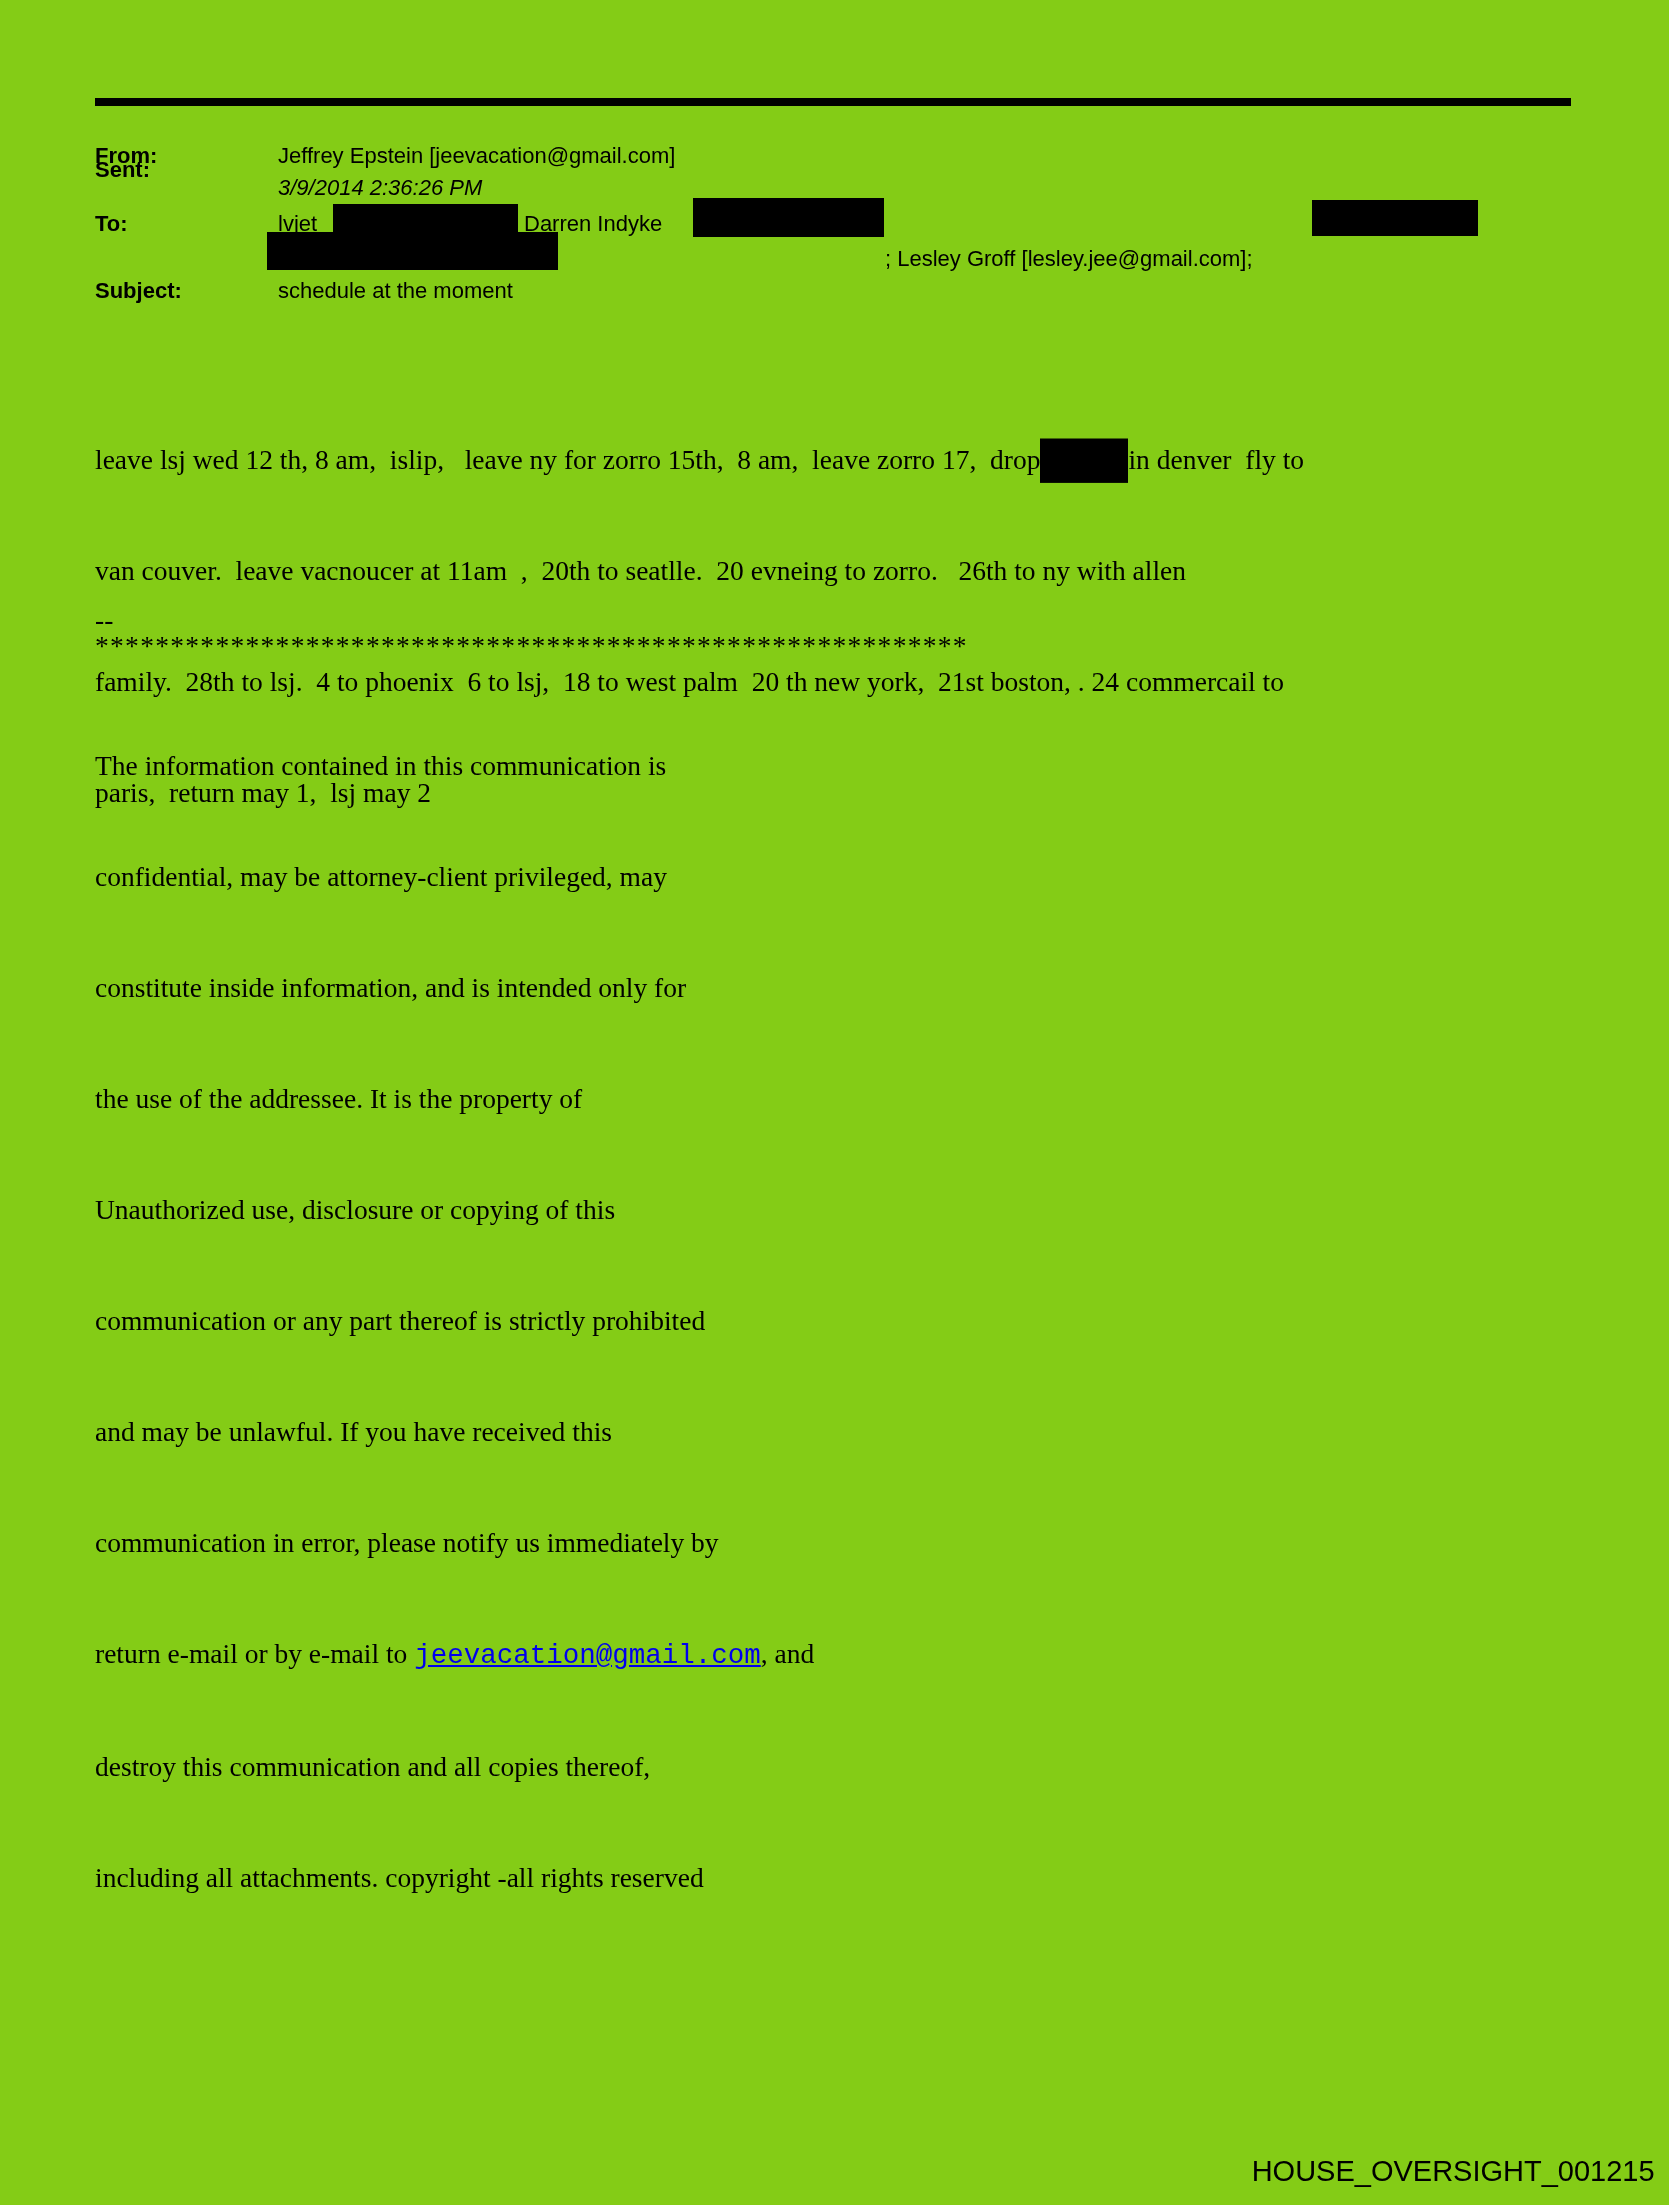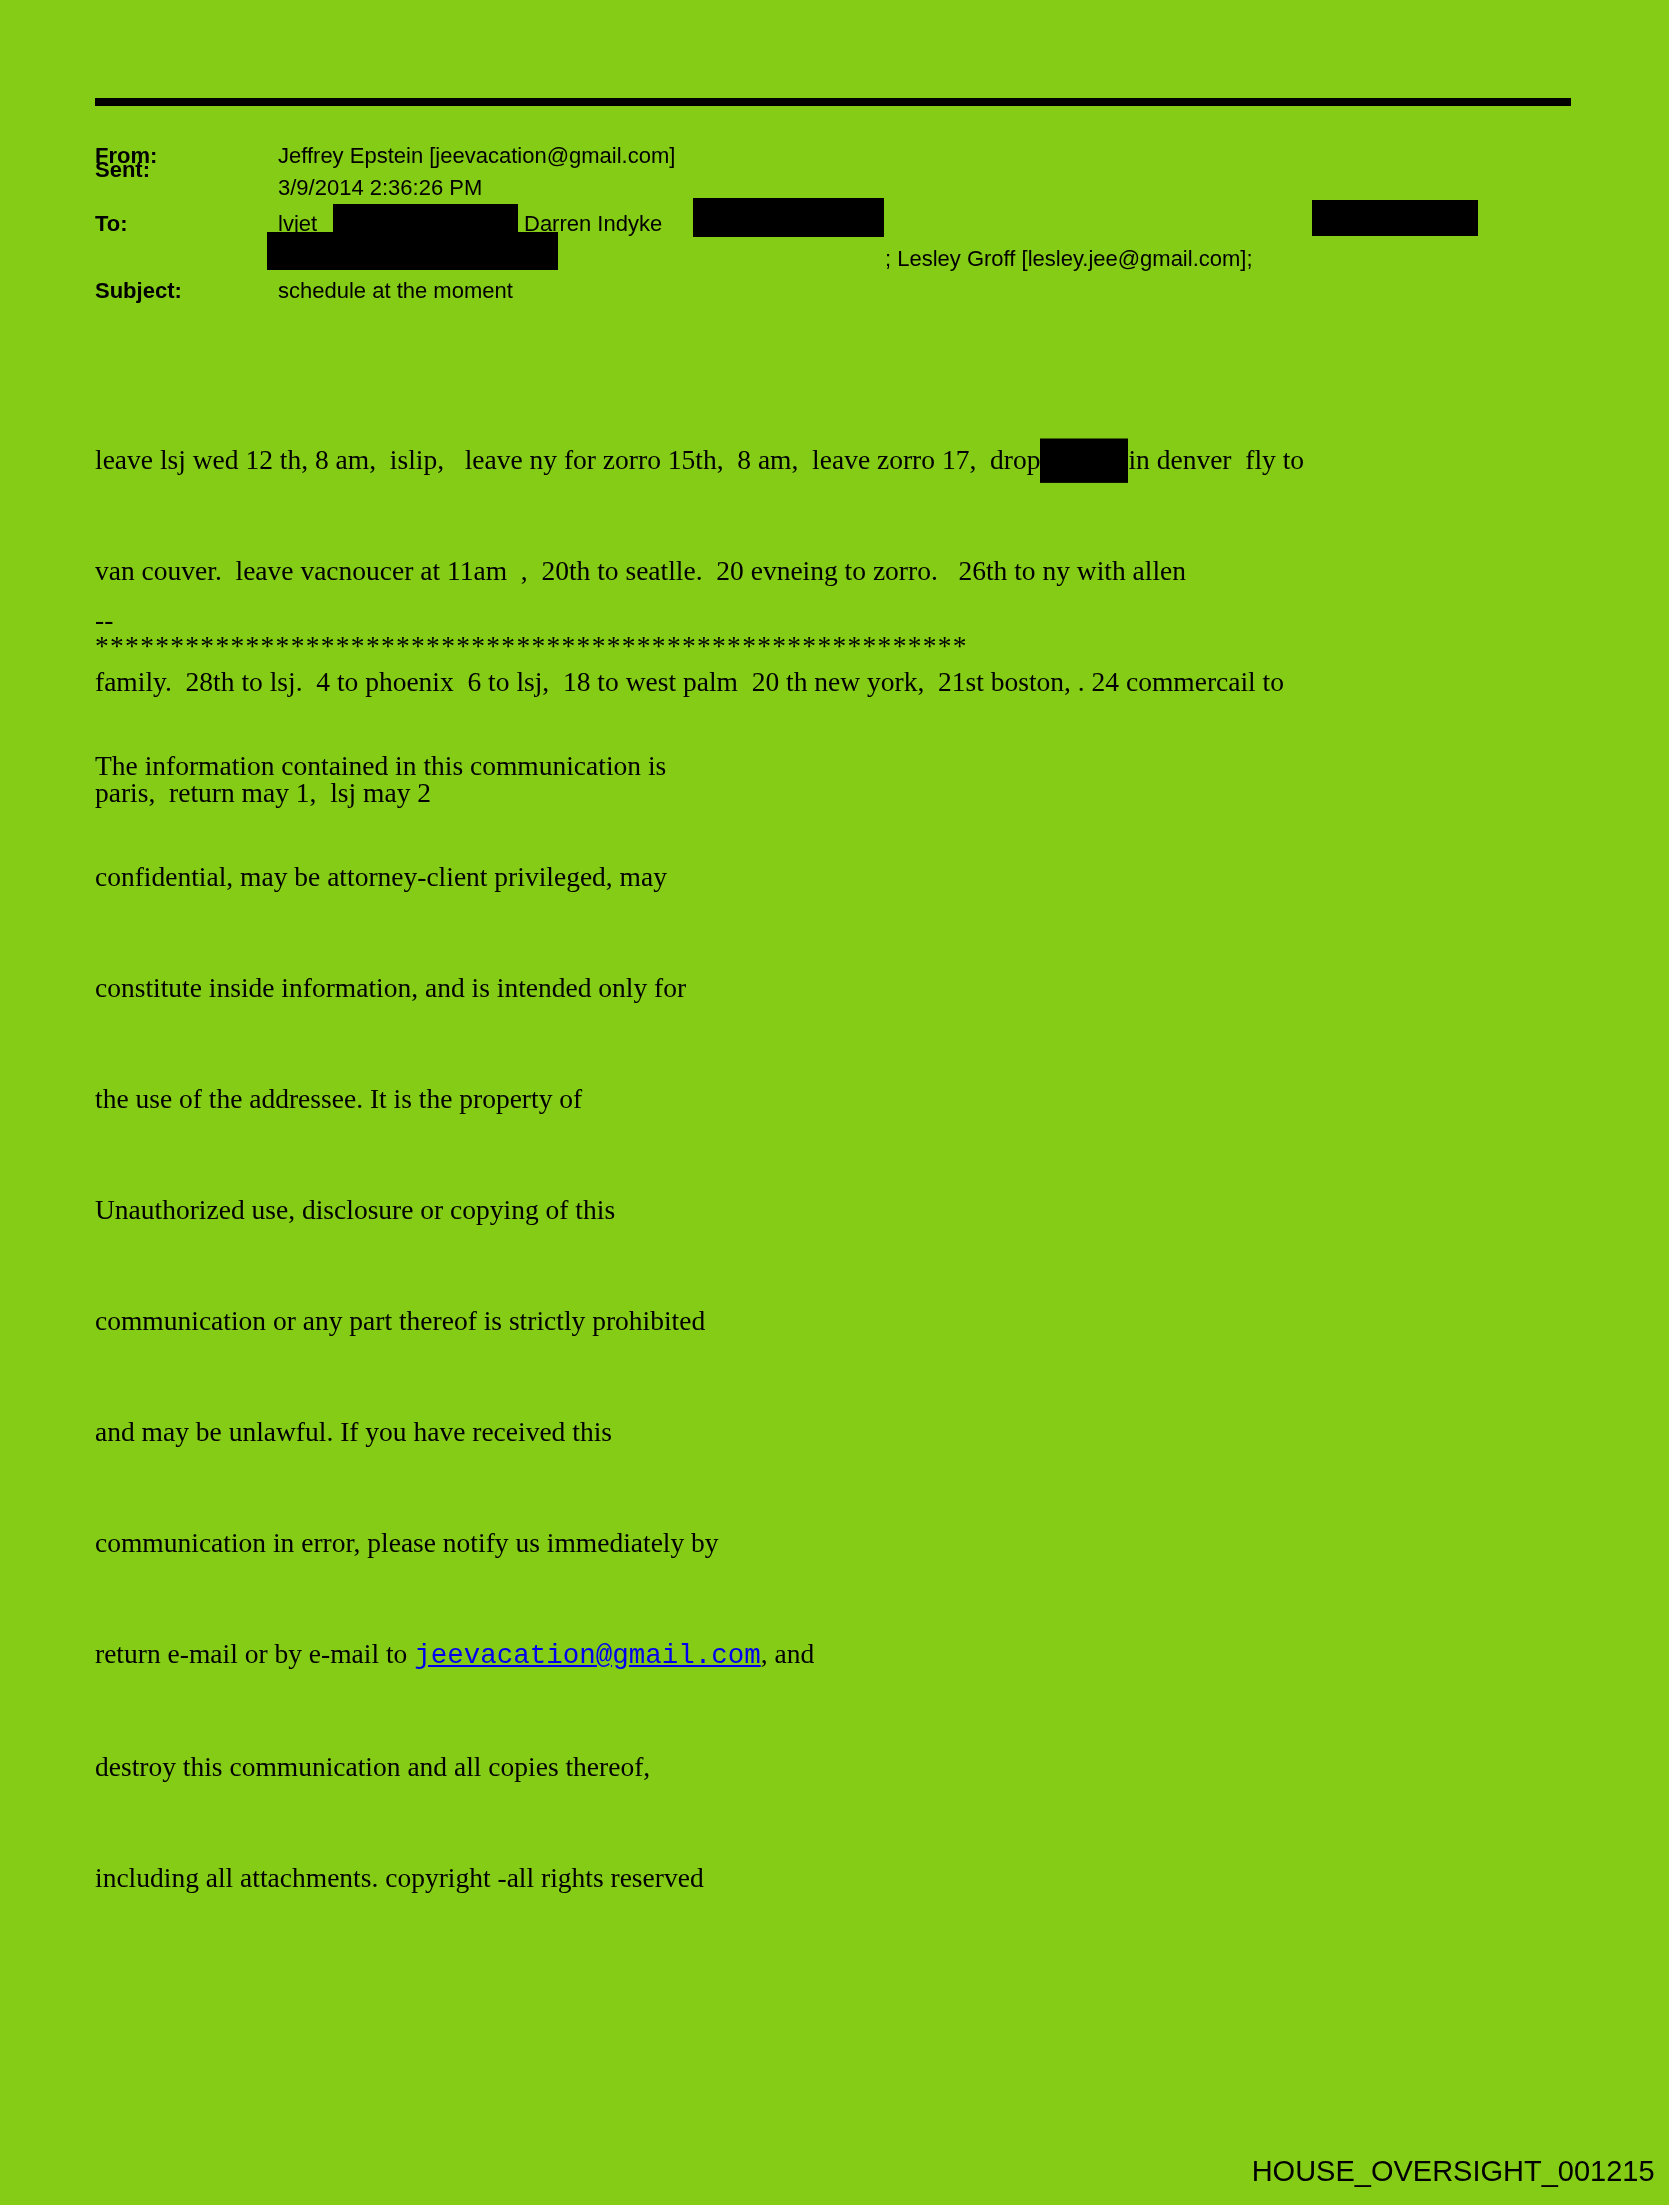--- a/index.html
+++ b/index.html
@@ -95,21 +95,21 @@
 <body>
 
 <div class="page">
 
   <div class="rule"></div>
 
   <div class="hdr-label" style="top:141px;">From:</div>
   <div class="hdr-value" style="left:278px; top:141px;">Jeffrey Epstein [jeevacation@gmail.com]</div>
 
   <div class="hdr-label" style="top:155px;">Sent:</div>
-  <div class="hdr-value" style="left:278px; top:173px;">3/9/2014 2:36:26 PM</div>
+  <div class="hdr-value" style="left:278px; top:173px;font-style:italic;">3/9/2014 2:36:26 PM</div>
 
   <div class="hdr-label" style="top:209px;">To:</div>
   <div class="hdr-value" style="left:278px; top:209px;">lvjet</div>
   <div class="hdr-value" style="left:524px; top:209px;">Darren Indyke</div>
   <div class="hdr-value" style="left:885px; top:209px;margin-top:35px;">; Lesley Groff [lesley.jee@gmail.com];</div>
 
   <div class="redaction" style="left:333px; top:204px; width:185px; height:29px;"></div>
   <div class="redaction" style="left:693px; top:198px; width:191px; height:39px;"></div>
   <div class="redaction" style="left:1312px; top:200px; width:166px; height:36px;"></div>
   <div class="redaction" style="left:267px; top:232px; width:291px; height:38px;"></div>

